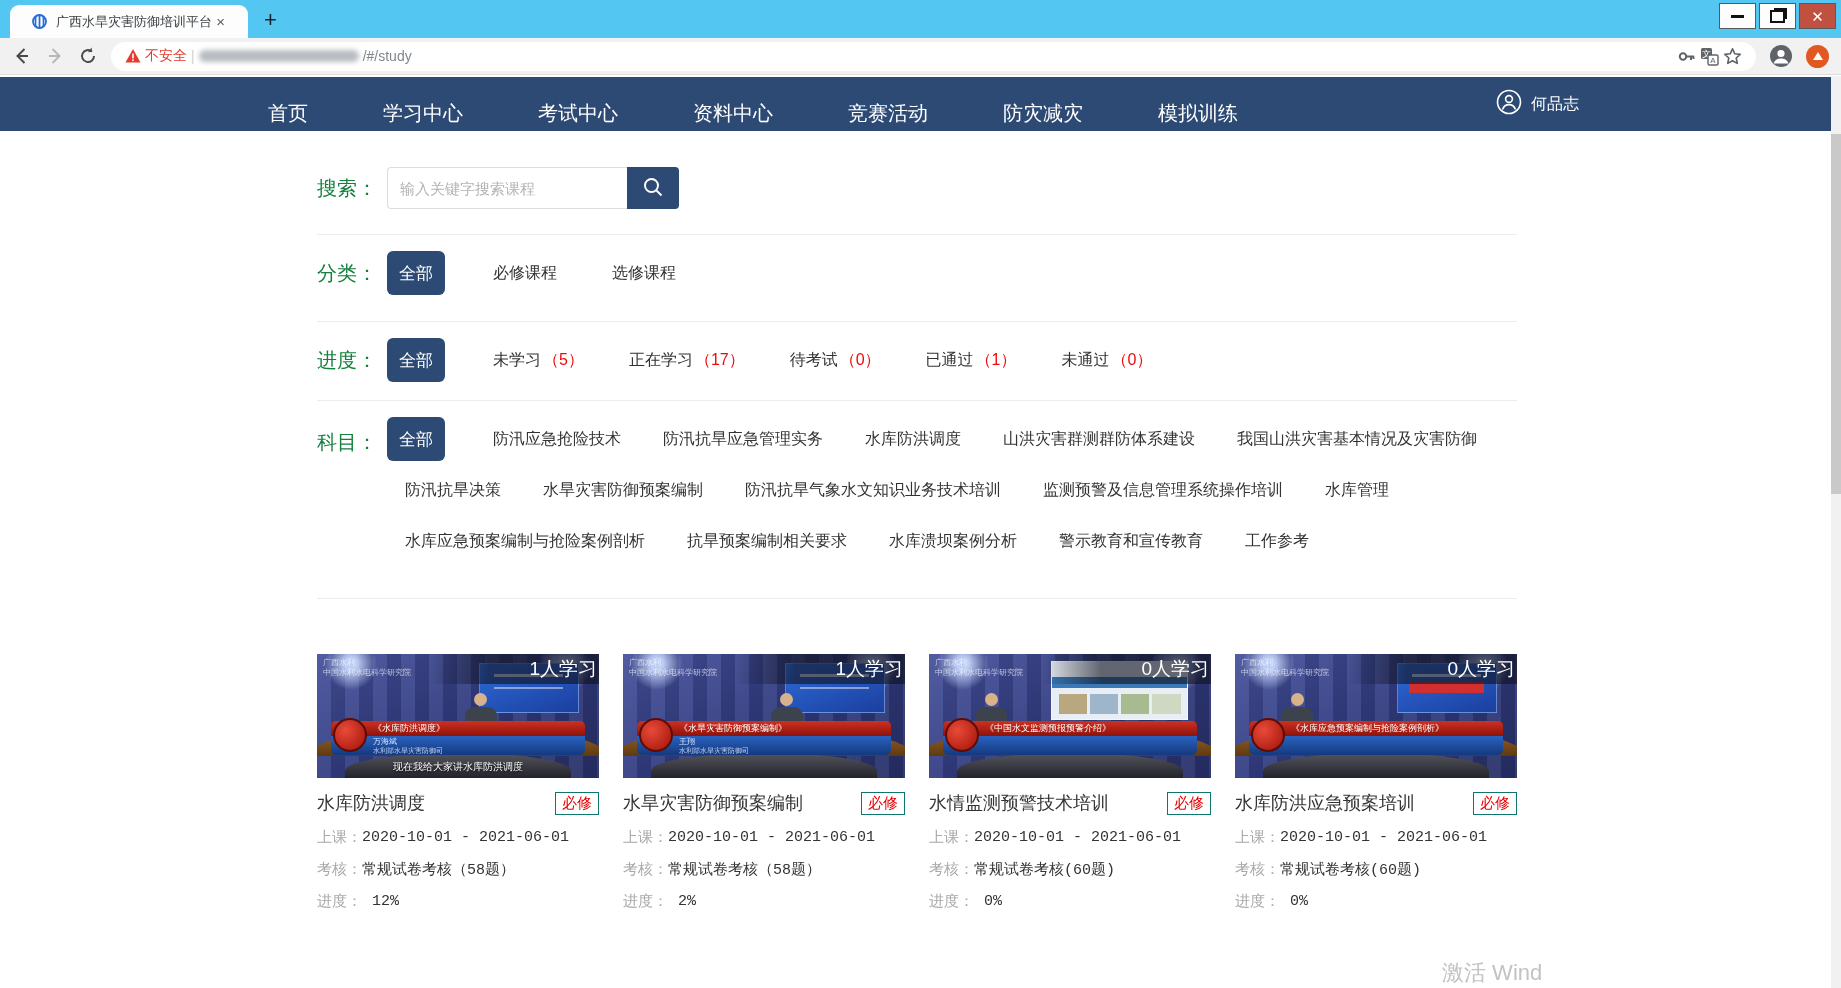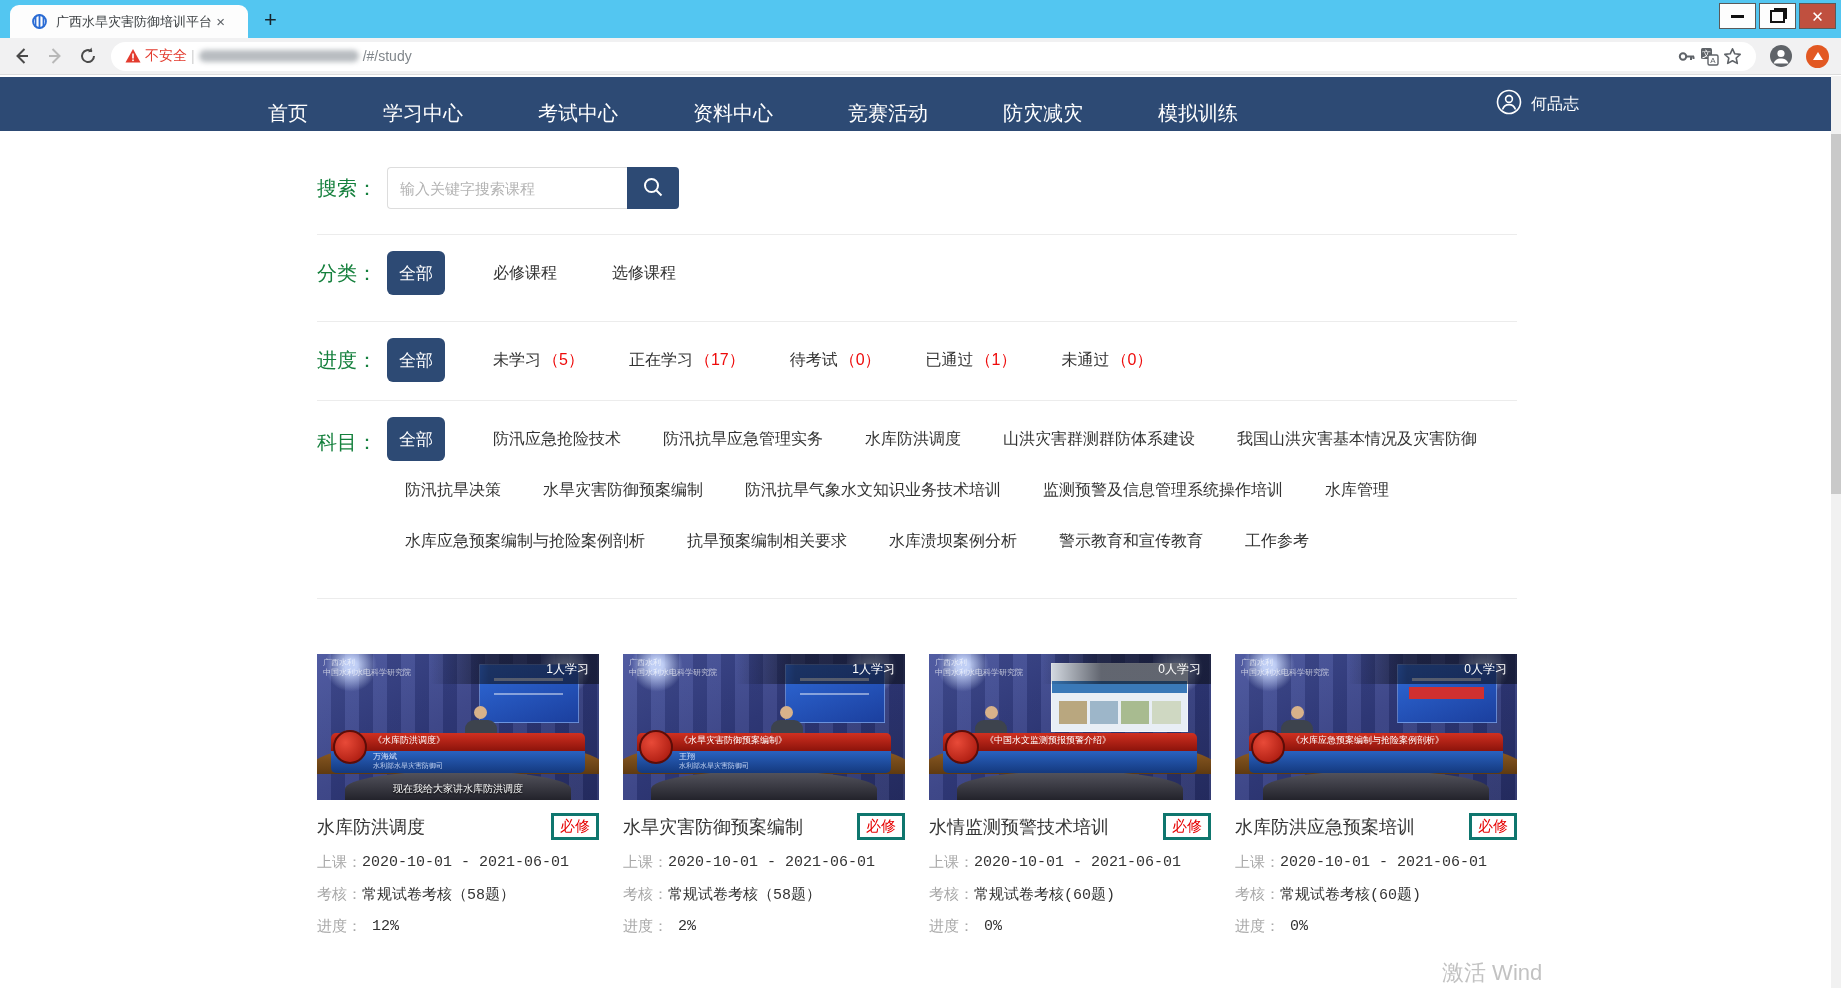--- a/index.html
+++ b/index.html
@@ -58,27 +58,27 @@
   .subj-block{display:flex;margin-top:16px;}
   .subj-block .flabel{padding-top:12px;}
   .subj-rows{display:flex;flex-direction:column;}
   .subj-row{display:flex;align-items:center;min-height:44px;margin-bottom:7px;flex-wrap:nowrap;}
   .subj-row .flink{margin-right:42px;}
   .subj-row.indent{padding-left:18px;}
 
   
   .cards{display:flex;gap:24px;margin-top:55px;}
   .card{width:282px;flex:none;}
-  .thumb{position:relative;width:282px;height:146px;overflow:hidden;cursor:pointer;background:
+  .thumb{position:relative;width:282px;height:124px;overflow:hidden;cursor:pointer;background:
     radial-gradient(circle at 12% 8%, rgba(205,220,255,.9) 0 6px, rgba(205,220,255,0) 26px),
     radial-gradient(circle at 88% 10%, rgba(205,220,255,.8) 0 6px, rgba(205,220,255,0) 26px),
     repeating-linear-gradient(90deg, rgba(255,255,255,.06) 0 14px, rgba(0,0,0,.10) 14px 28px),
     linear-gradient(150deg,#46529c 0%,#333d82 45%,#272f68 100%);}
   .t-corner{position:absolute;top:4px;left:6px;color:rgba(255,255,255,.65);font-size:8px;line-height:10px;z-index:3;}
-  .t-views{position:absolute;top:0;right:0;left:40%;height:30px;background:linear-gradient(90deg,rgba(15,18,30,0),rgba(15,18,30,.62) 35%);color:#fff;font-size:12px;line-height:30px;text-align:right;padding-right:10px;z-index:4;}
+  .t-views{position:absolute;top:0;right:0;left:40%;height:30px;background:linear-gradient(90deg,rgba(15,18,30,0),rgba(15,18,30,.62) 35%);color:#fff;font-size:19px;line-height:30px;text-align:right;padding-right:2px;z-index:4;}
   .scr{position:absolute;z-index:1;}
   .scr.blue,.scr.blue-red{right:7%;top:7%;width:35%;height:39%;background:linear-gradient(160deg,#2f6ad8,#1b3f9e);border:1px solid rgba(255,255,255,.3);}
   .scr-line{position:absolute;left:15%;right:15%;height:3px;background:rgba(255,255,255,.75);}
   .scr-line.l1{top:22%;} .scr-line.l2{top:48%;height:2px;opacity:.6;}
   .scr-red{position:absolute;left:12%;right:12%;top:38%;height:22%;background:#d03030;}
   .scr.slides{right:8%;top:6%;width:48%;height:46%;background:#e8eef5;border:1px solid rgba(255,255,255,.5);}
   .slide-hdr{position:absolute;top:26%;left:0;right:0;height:18%;background:#3a79b8;}
   .mini-row{position:absolute;bottom:10%;left:5%;right:5%;display:flex;gap:3px;height:34%;}
   .mini{flex:1;}
   .m1{background:#b9a77f;} .m2{background:#9db6c9;} .m3{background:#a8bb90;} .m4{background:#cfd8c2;}
@@ -90,21 +90,21 @@
   .desk-top{position:absolute;top:0;left:-8px;right:-8px;height:58%;background:linear-gradient(#a06a2c,#5f3a10);border-radius:100% 100% 0 0/60px 60px 0 0;}
   .desk-base{position:absolute;bottom:0;left:10%;right:10%;height:48%;background:linear-gradient(#55555f,#23232b);border-radius:50% 50% 0 0/18px 18px 0 0;}
   .t-banner{position:absolute;bottom:19%;left:5%;right:5%;height:27%;z-index:3;}
   .banner-circle{position:absolute;left:2px;top:-3px;width:34px;height:34px;border-radius:50%;background:radial-gradient(circle at 35% 35%,#e84a38,#a01208);border:2px solid #5c0d08;box-sizing:border-box;z-index:2;}
   .banner-red{height:46%;background:linear-gradient(#d03020,#8c130b);border-radius:5px 5px 0 0;color:#fff;font-size:9px;line-height:1.9;padding-left:42px;white-space:nowrap;overflow:hidden;font-family:Liberation Mono, monospace;}
   .banner-blue{height:54%;background:linear-gradient(#2a62c0,#14397e);border-radius:0 0 5px 5px;color:#dce8ff;font-size:8px;line-height:1.2;padding:1px 4px 0 42px;white-space:nowrap;overflow:hidden;}
   .banner-sub{font-size:7px;opacity:.85;}
   .t-caption{position:absolute;bottom:3%;left:0;right:0;text-align:center;color:#fff;font-size:10px;text-shadow:0 1px 2px #000;z-index:4;white-space:nowrap;}
   .card-head{display:flex;align-items:center;justify-content:space-between;margin-top:13px;}
   .card-title{font-size:18px;color:#333;white-space:nowrap;overflow:hidden;}
-  .badge{flex:none;font-size:15px;color:#e60000;border:3px solid #0f766e;padding:1px 6px;margin-left:8px;}
+  .badge{flex:none;font-size:15px;color:#e60000;border:1px solid #0f766e;padding:1px 6px;margin-left:8px;}
   .info{display:flex;align-items:center;margin-top:13px;font-size:15px;font-family:Liberation Mono, monospace;}
   .info .lab{color:#a8a8a8;flex:none;}
   .info .val{color:#333;}
   .pct{margin-left:10px;color:#333;}
 
   
   .watermark{position:absolute;left:1442px;top:958px;font-size:22px;color:#c2c2c2;z-index:9;white-space:nowrap;}
   .scrollbar{position:absolute;right:0;top:76px;bottom:0;width:10px;background:#f1f1f1;z-index:10;}
   .sb-thumb{position:absolute;top:58px;left:0;width:10px;height:360px;background:#c9c9c9;}
 </style>

